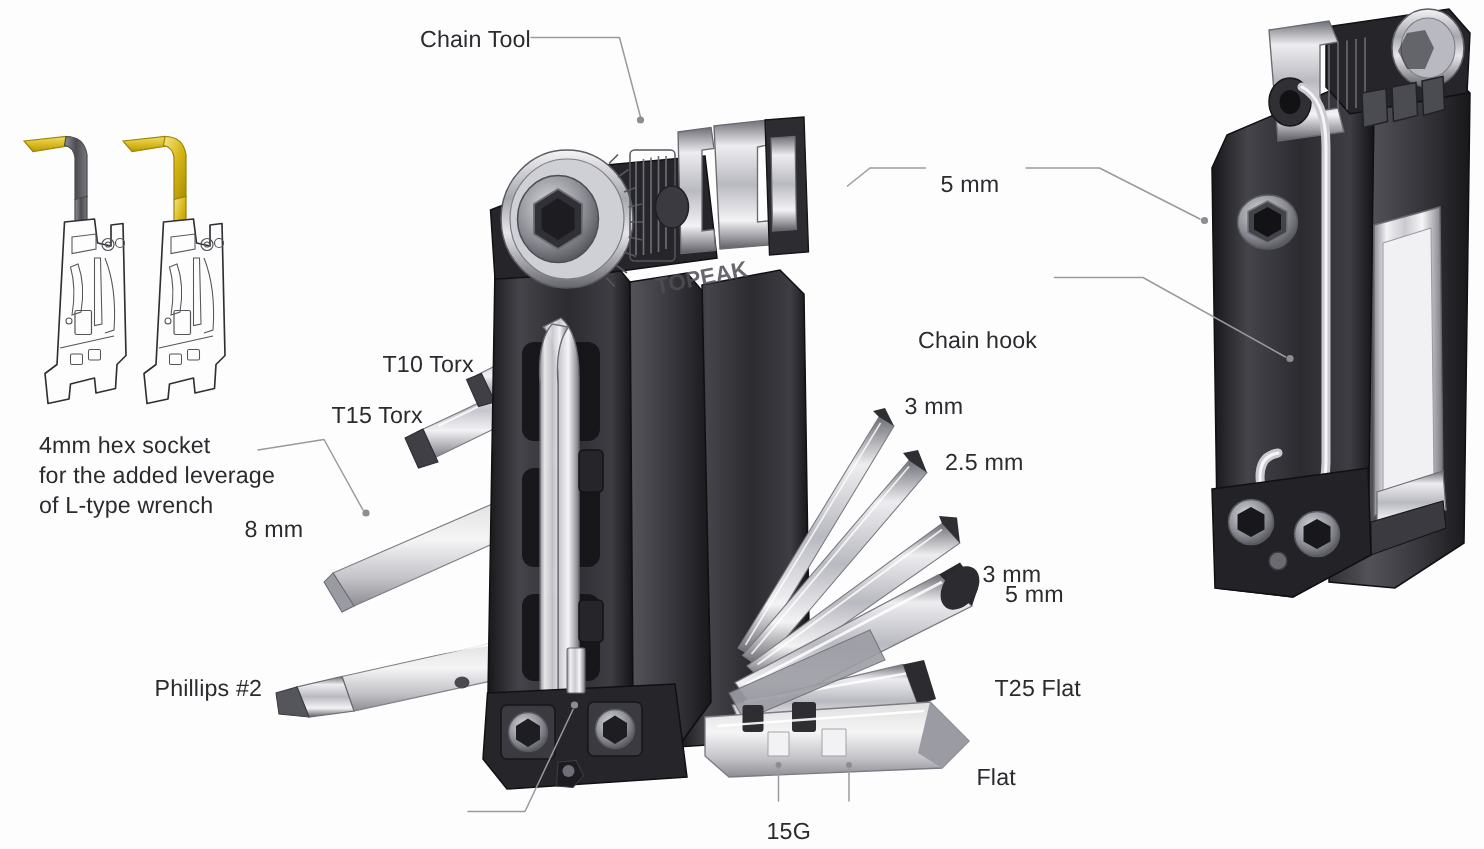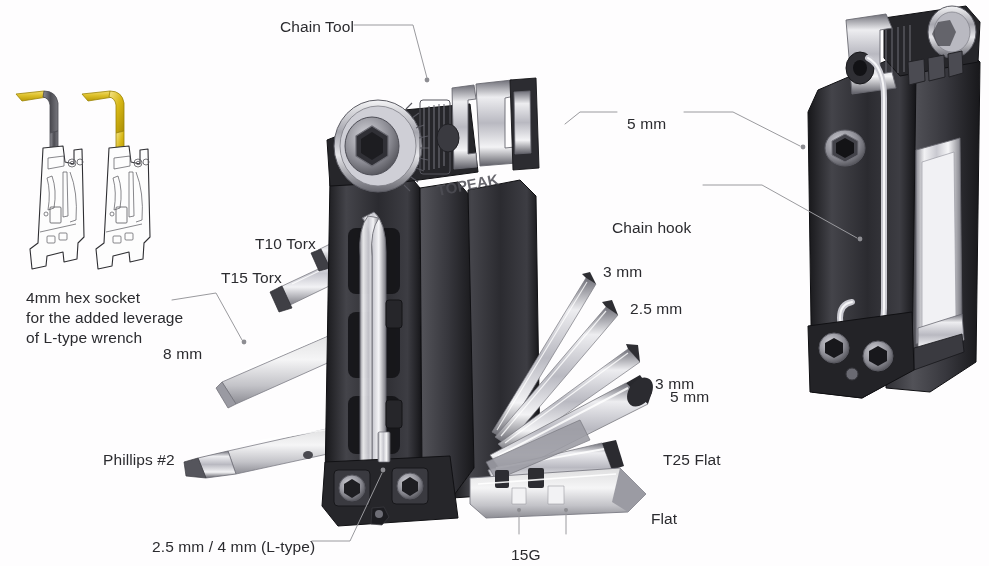--- a/index.html
+++ b/index.html
@@ -349,21 +349,20 @@
     <div class="callout" style="left:163px;top:344px;">8 mm</div>
 
     <div class="callout" style="left:670px;top:387px;">5 mm</div>
 
     <div class="callout" style="left:103px;top:416px;margin-top:34px;">Phillips #2</div>
 
     <div class="callout" style="left:663px;top:450px;">T25 Flat</div>
 
     <div class="callout" style="left:651px;top:509px;">Flat</div>
 
-    <div class="callout" style="left:152px;top:537px;">2.5 mm / 4 mm (L-type)</div>
 
     <div class="callout" style="left:511px;top:545px;">15G</div>
 
     <div class="callout" style="left:559px;top:545px;margin-top:40px;">14G</div>
 
     <div class="callout multi" style="left:6px;top:288px;margin-left:20px;">4mm hex socket
 for the added leverage
 of L-type wrench</div>
   </div>
 

